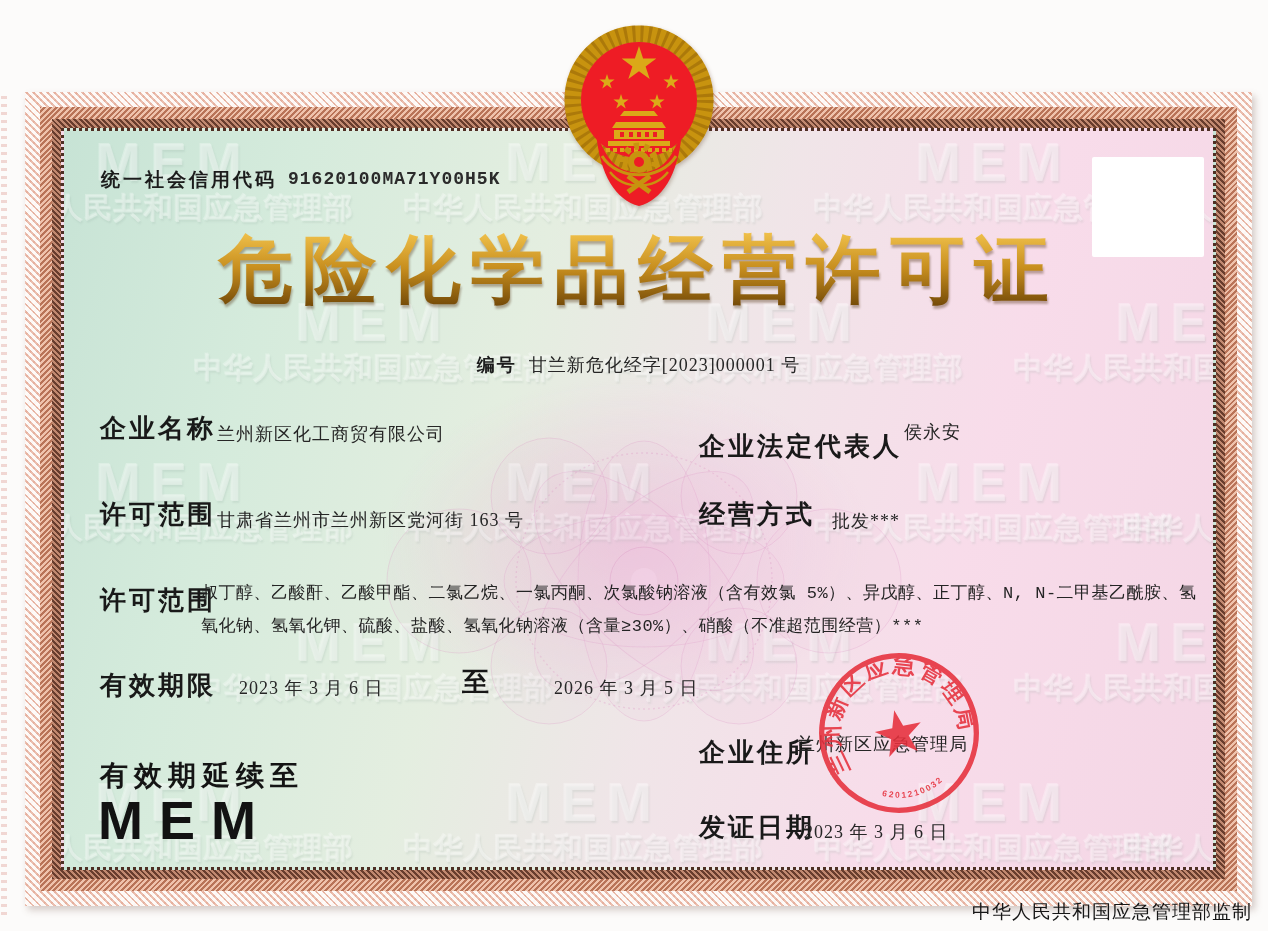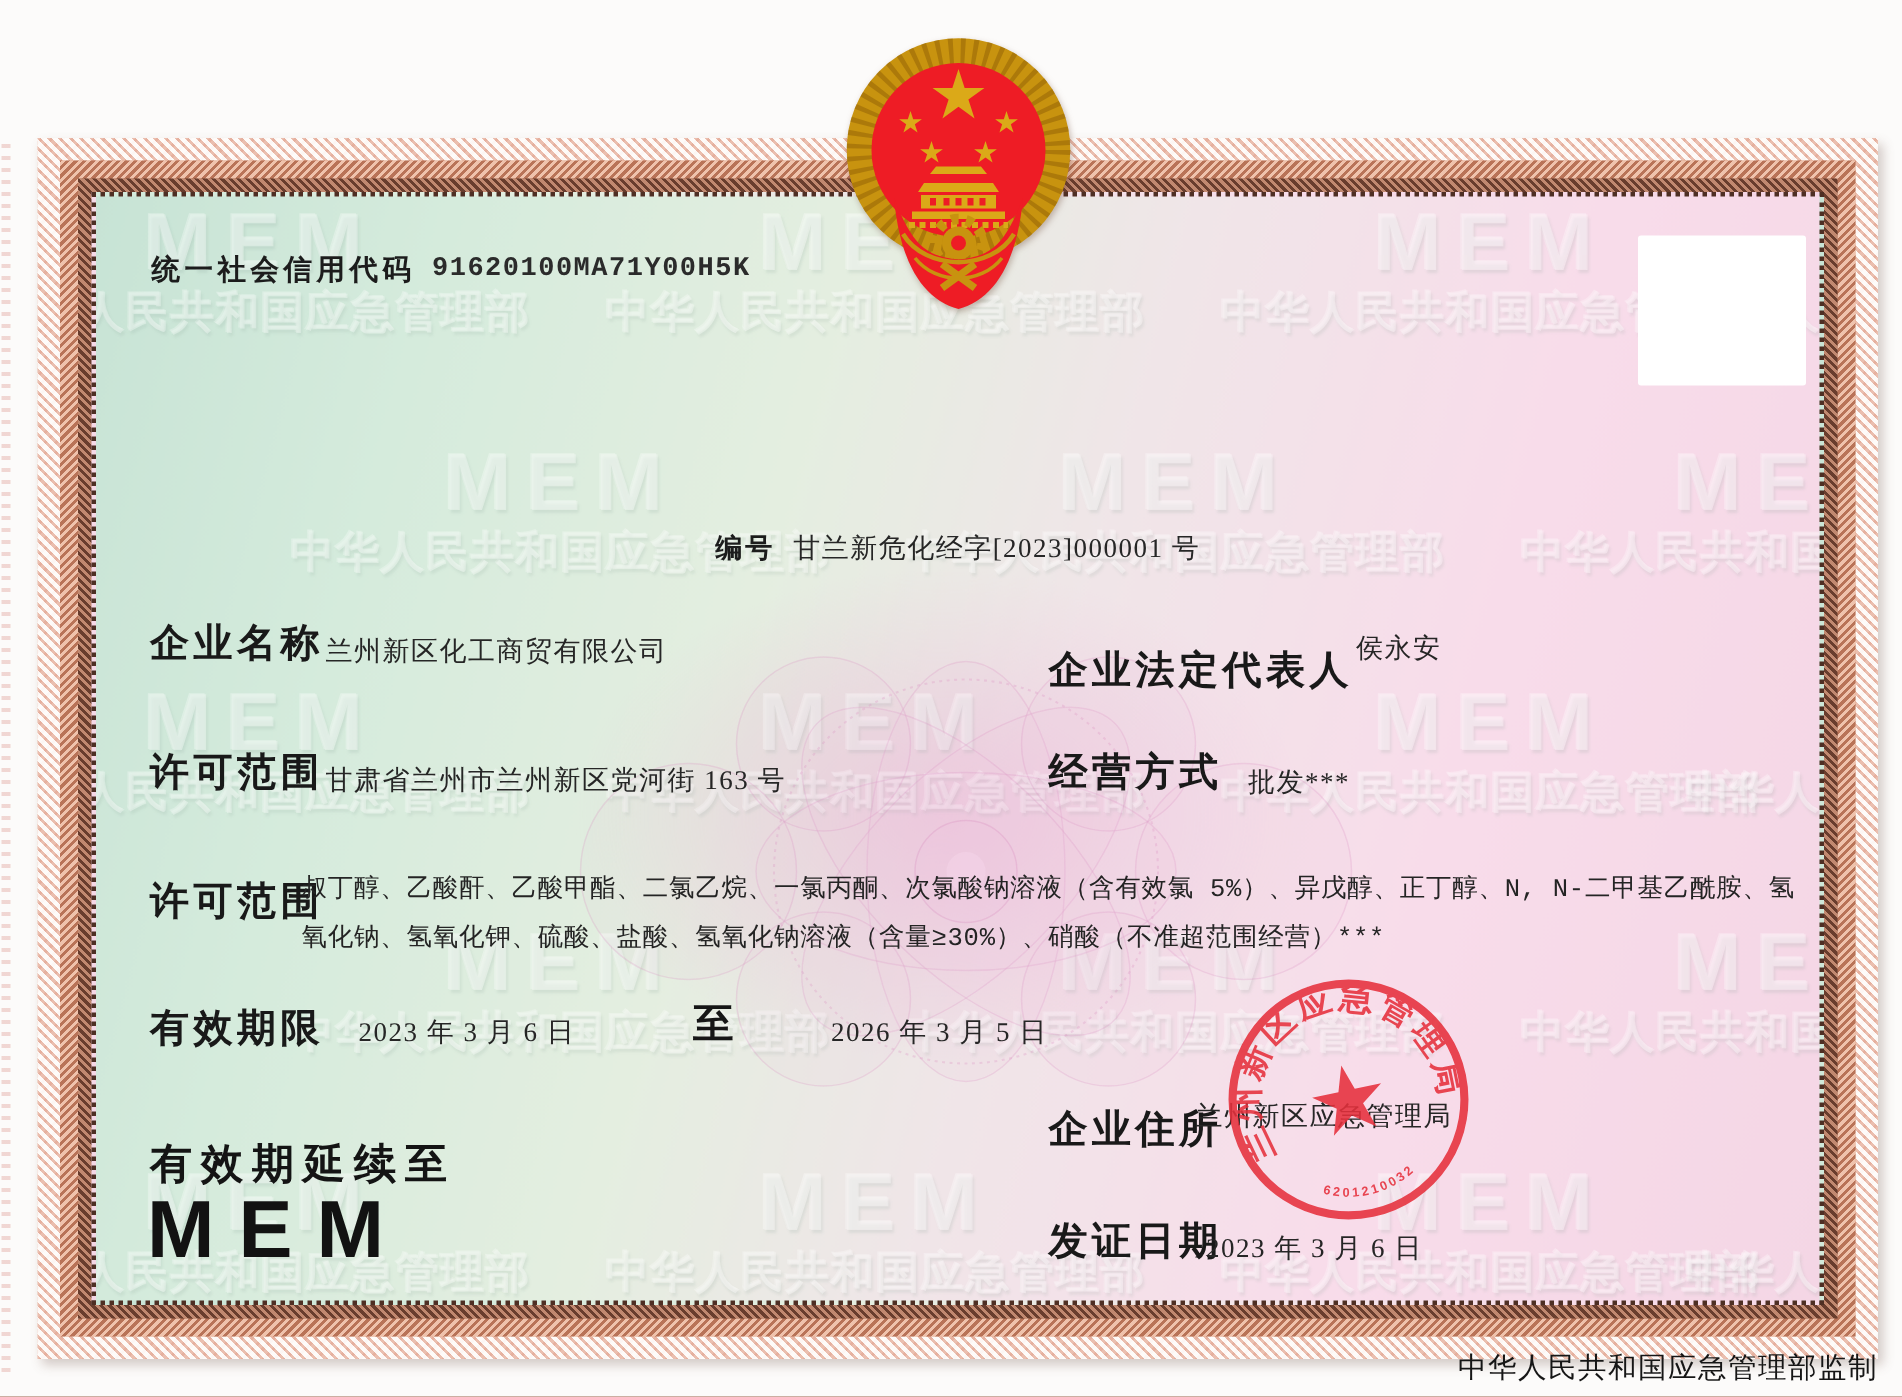--- a/index.html
+++ b/index.html
@@ -196,20 +196,21 @@
             <circle cx="375" cy="255" r="58"></circle>
           </g>
           <circle cx="280" cy="170" r="128" fill="none" stroke="rgba(216,136,188,0.4)" stroke-width="1.4" stroke-dasharray="2 3"></circle>
           <circle cx="280" cy="170" r="34" fill="rgba(240,190,222,0.30)" stroke="rgba(216,136,188,0.45)"></circle>
           <circle cx="280" cy="170" r="13" fill="rgba(248,214,236,0.55)"></circle>
         </svg>
 
         <div class="abs credit-lbl" style="left:37px;top:36px">统一社会信用代码</div>
         <div class="abs credit-val" style="left:224px;top:38px">91620100MA71Y00H5K</div>
 
+        <div class="title">危险化学品经营许可证</div>
 
         <div class="number-line">
           <span class="n-lbl">编号</span><span class="n-val">甘兰新危化经字[2023]000001 号</span>
         </div>
 
         <div class="abs lbl" style="left:36px;top:280px">企业名称</div>
         <div class="abs val" style="left:153px;top:291px">兰州新区化工商贸有限公司</div>
         <div class="abs lbl" style="left:635px;top:298px">企业法定代表人</div>
         <div class="abs val" style="left:840px;top:289px">侯永安</div>
 

